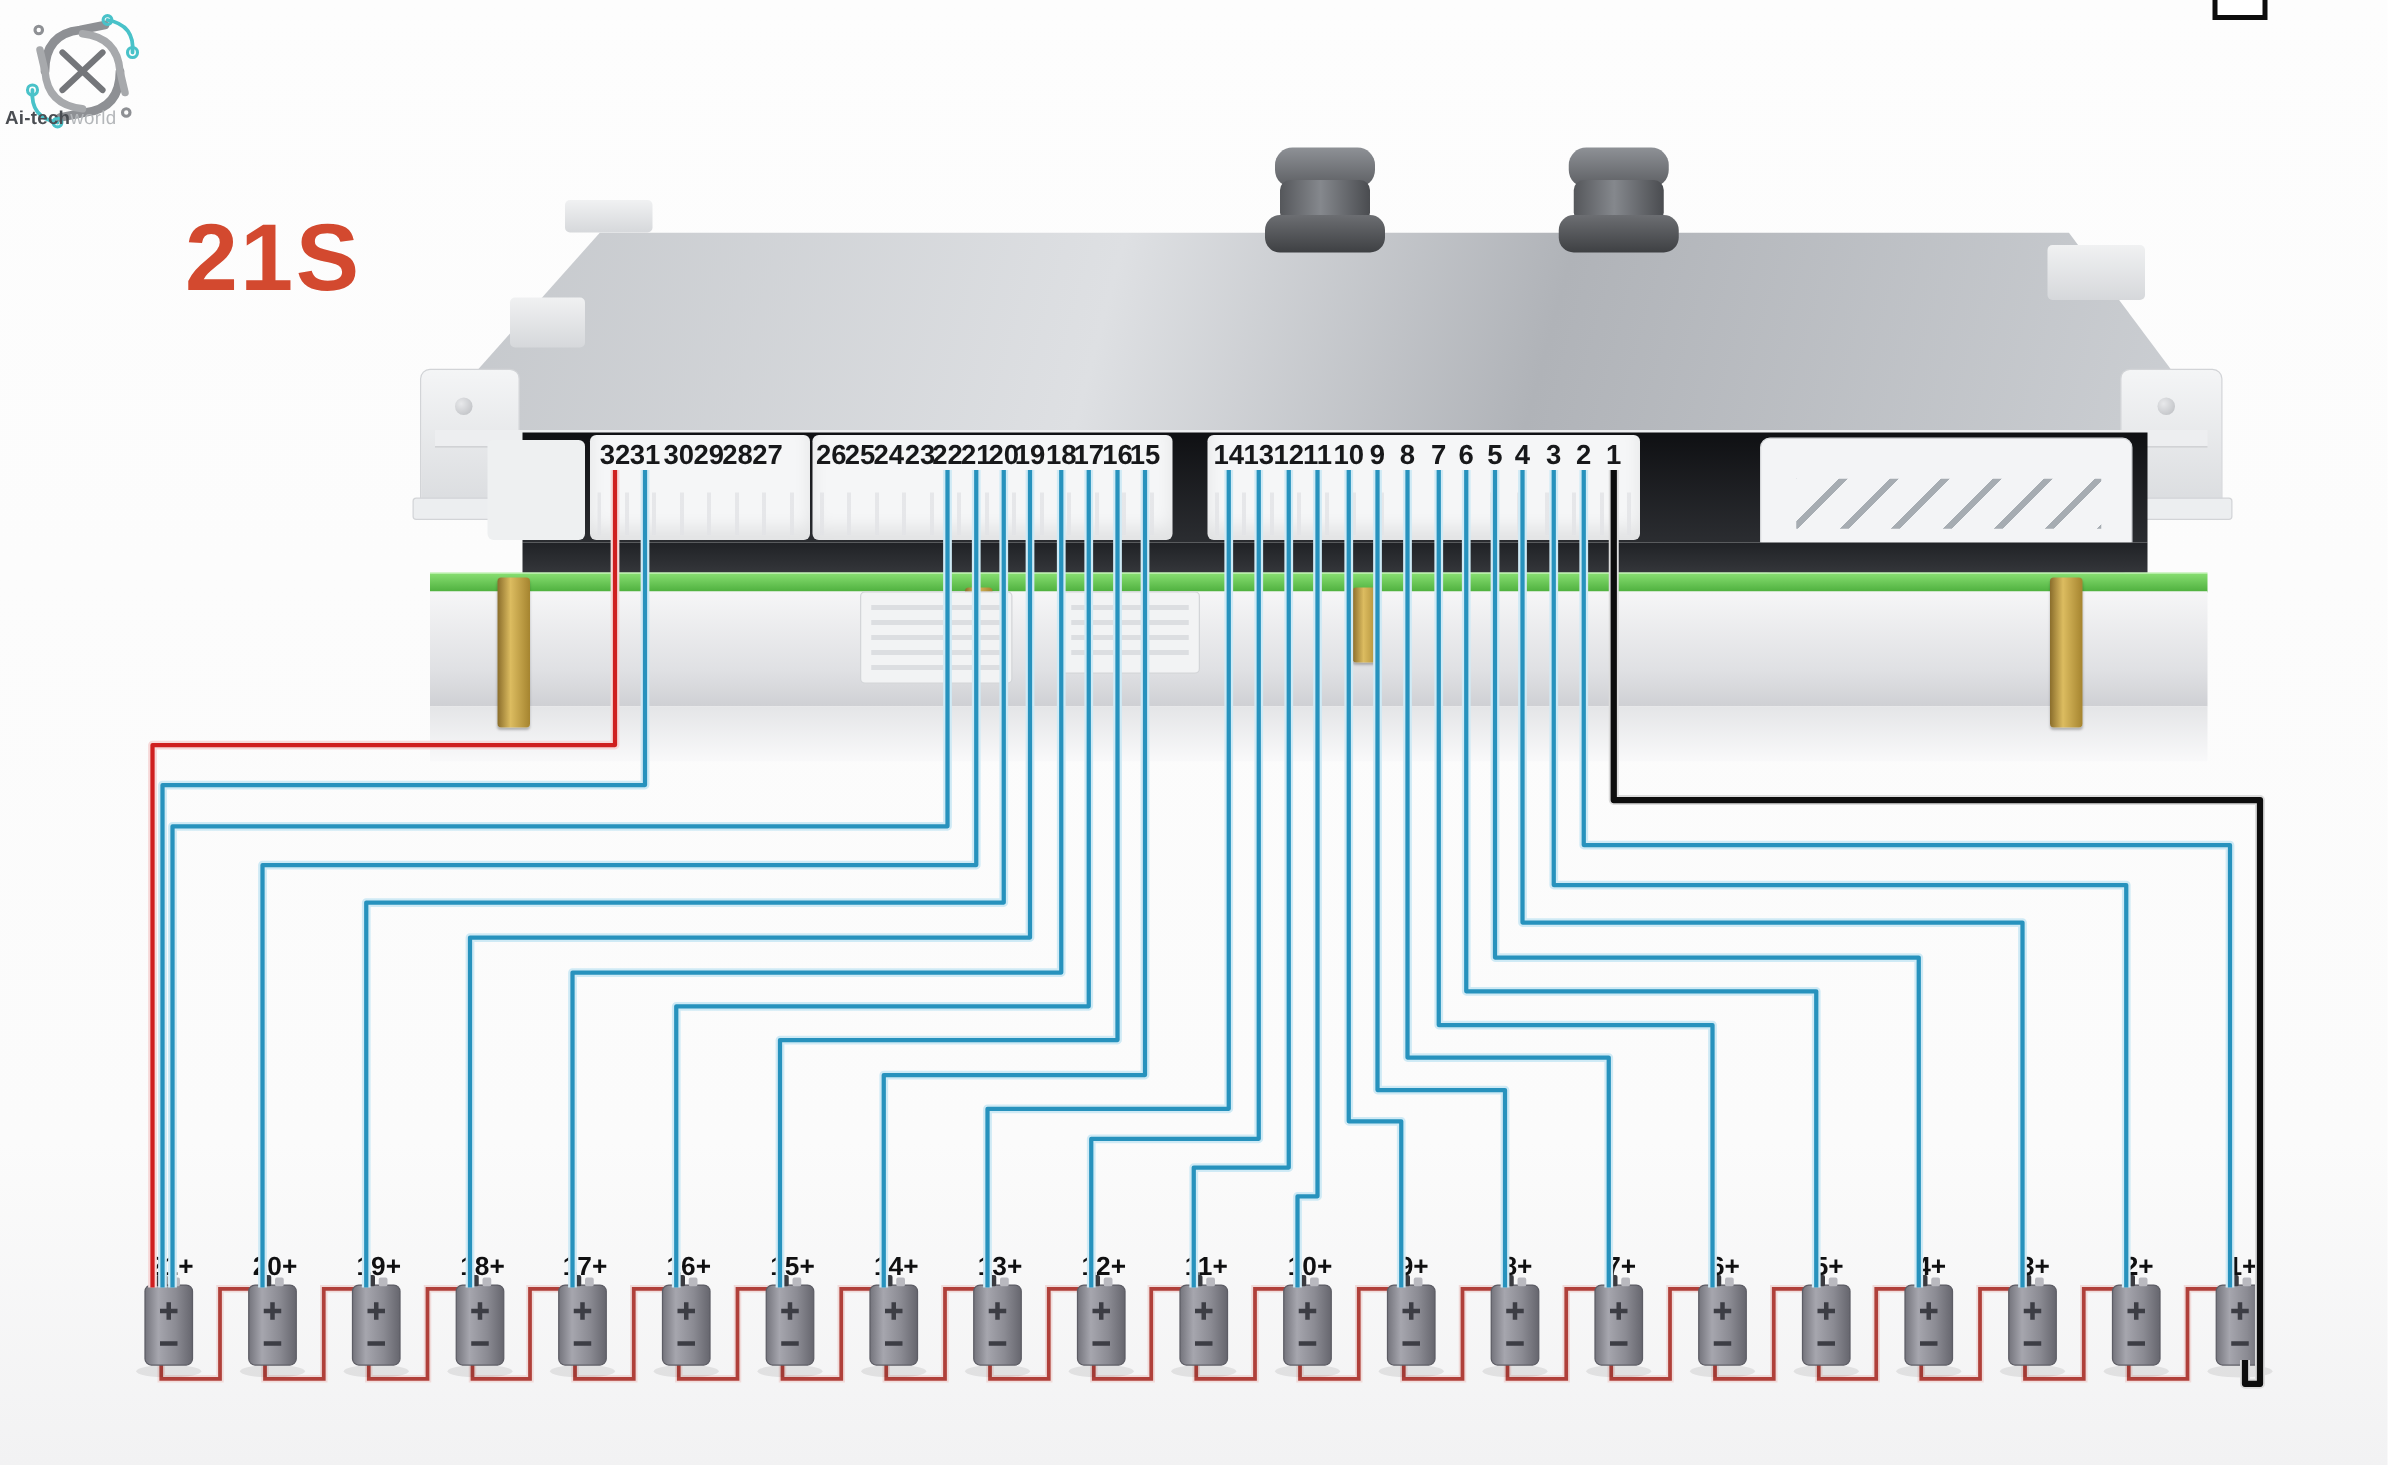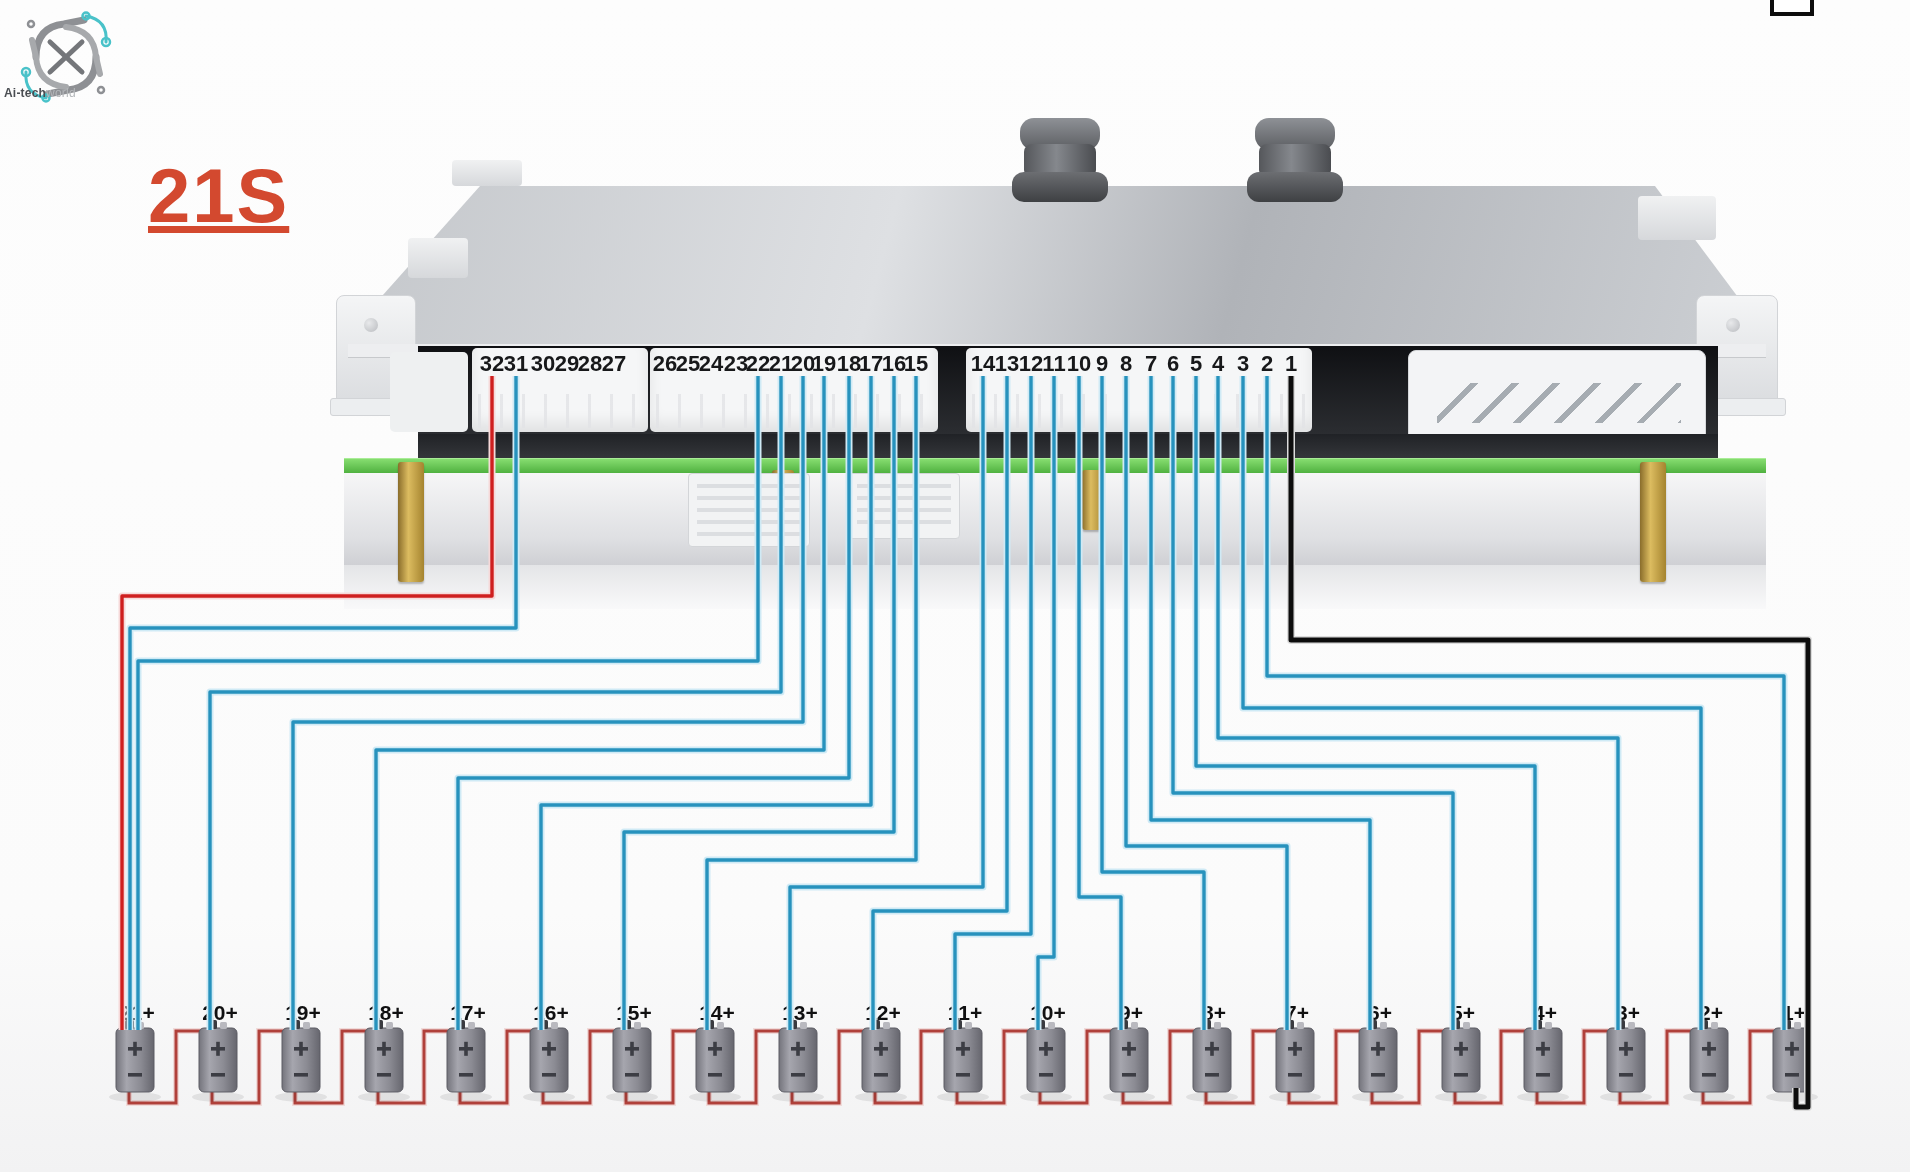--- a/index.html
+++ b/index.html
@@ -4,25 +4,25 @@
 <style>
   html,body{margin:0;padding:0;}
   body{
     width:1910px;height:1172px;position:relative;overflow:hidden;
     font-family:"Liberation Sans",sans-serif;
     background:linear-gradient(180deg,#fdfdfd 0%,#fbfbfb 78%,#f2f2f3 100%);
   }
   .abs{position:absolute;}
   
   #logo{left:6px;top:2px;width:120px;height:110px;}
-  #logo-text{left:4px;top:86px;font-size:12px;letter-spacing:.2px;}
+  #logo-text{left:4px;top:86px;font-size:15px;letter-spacing:.2px;}
   #logo-text b{color:#4a4d52;font-weight:bold;}
   #logo-text span{color:#b4b7ba;font-weight:400;}
   
-  #title{left:148px;top:152px;font-size:76px;font-weight:bold;color:#d3492f;letter-spacing:2px;text-decoration:underline;}
+  #title{left:148px;top:163px;font-size:76px;font-weight:bold;color:#d3492f;letter-spacing:2px;}
   
   #corner-widget{left:1770px;top:-8px;width:36px;height:16px;background:#fff;border:4px solid #0d0d0d;}
   
   .plate{left:340px;top:150px;width:1450px;height:196px;
     background:linear-gradient(105deg,#c3c6ca 0%,#dee0e3 38%,#b0b3b8 62%,#ced1d5 100%);
     clip-path:polygon(140px 36px,1315px 36px,1424px 182px,1424px 196px,10px 196px,10px 182px,140px 36px);}
   .plate-tab{background:linear-gradient(180deg,#f0f1f2,#d6d8db);border-radius:4px;}
   .front-lip{left:348px;top:344px;width:1418px;height:13px;background:#edeef0;border-bottom:1px solid #c7c9cc;}
   .recess{left:418px;top:346px;width:1300px;height:88px;background:linear-gradient(180deg,#0f1013,#2b2d31);}
   .cstrip{top:348px;height:84px;background:#f5f6f7;border-radius:5px;box-shadow:inset 0 -10px 14px rgba(0,0,0,.08);}

